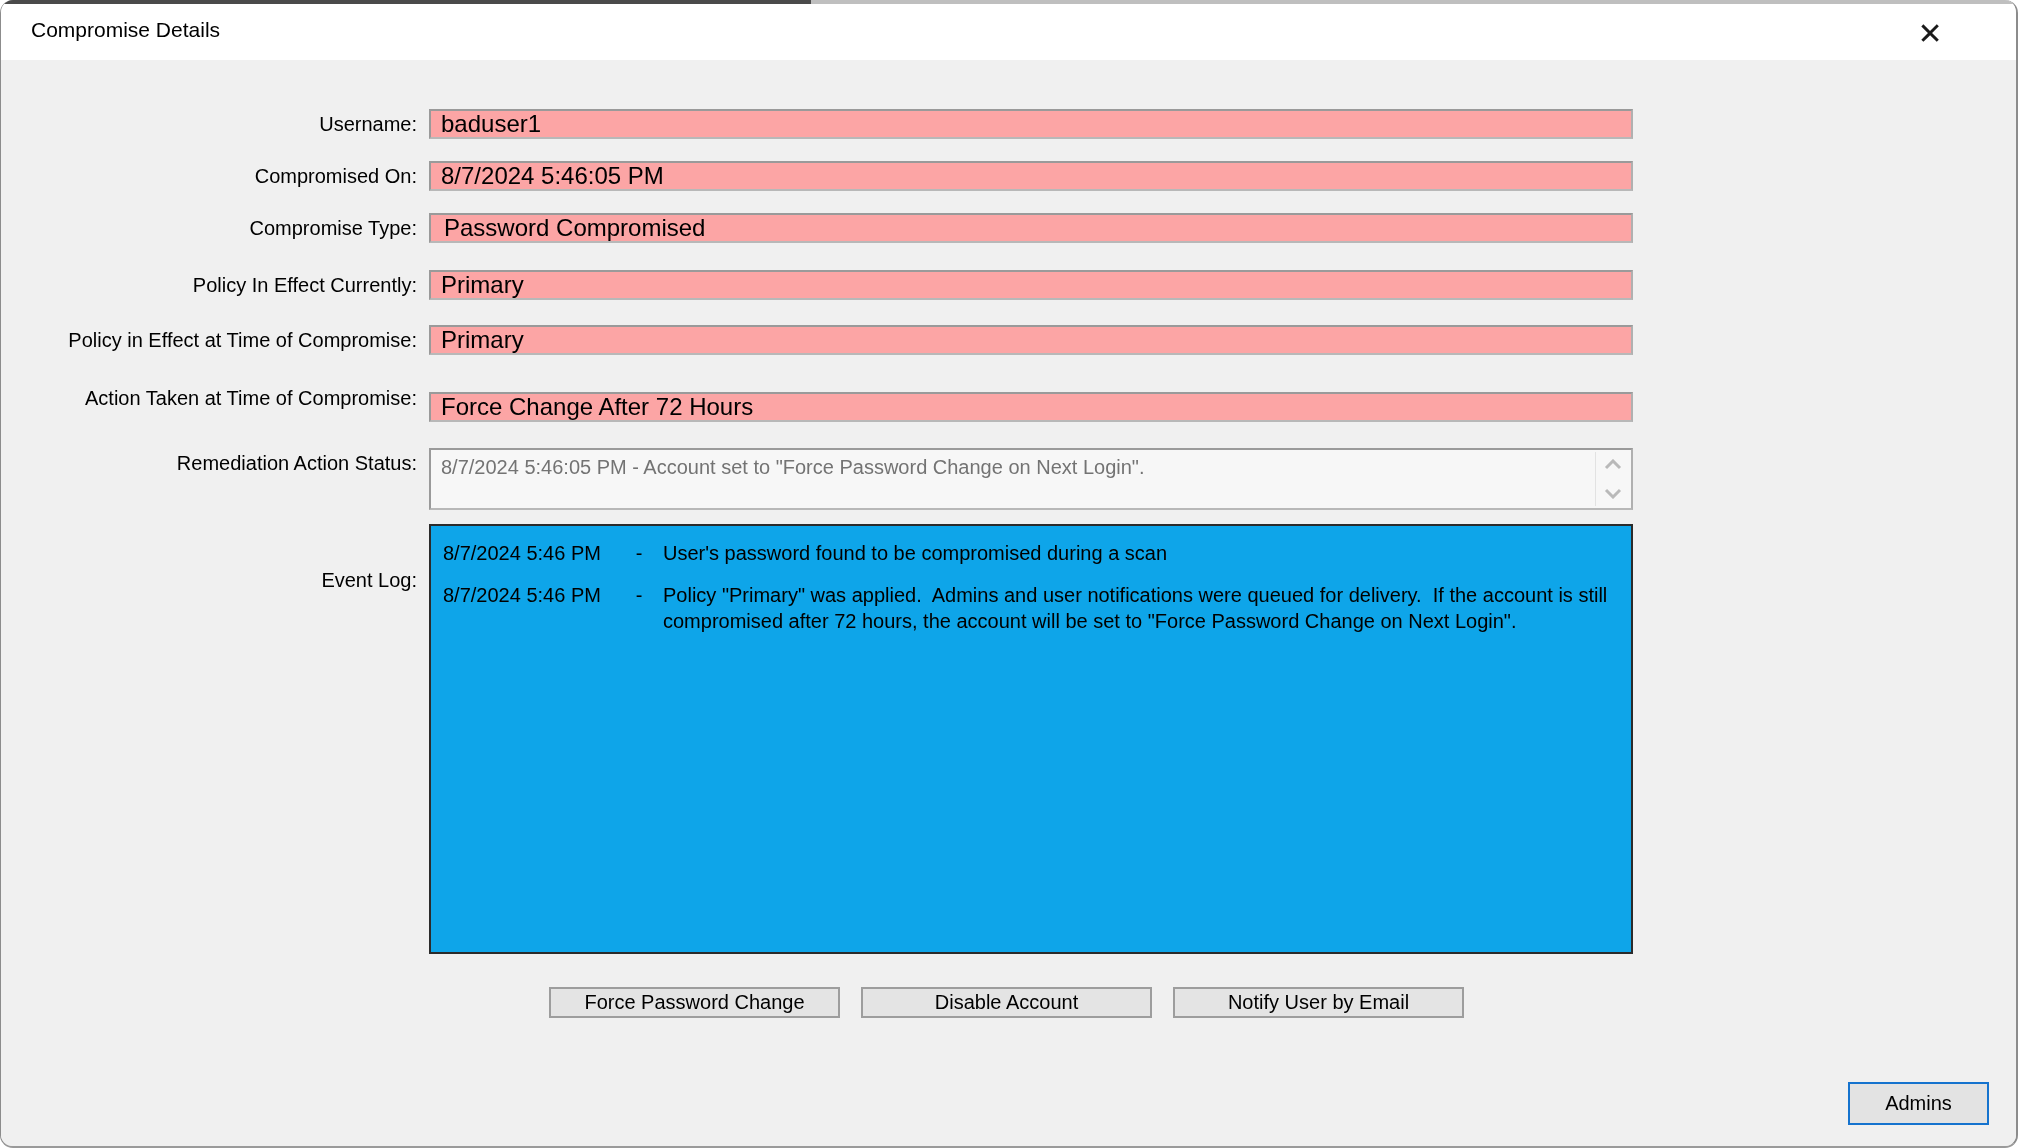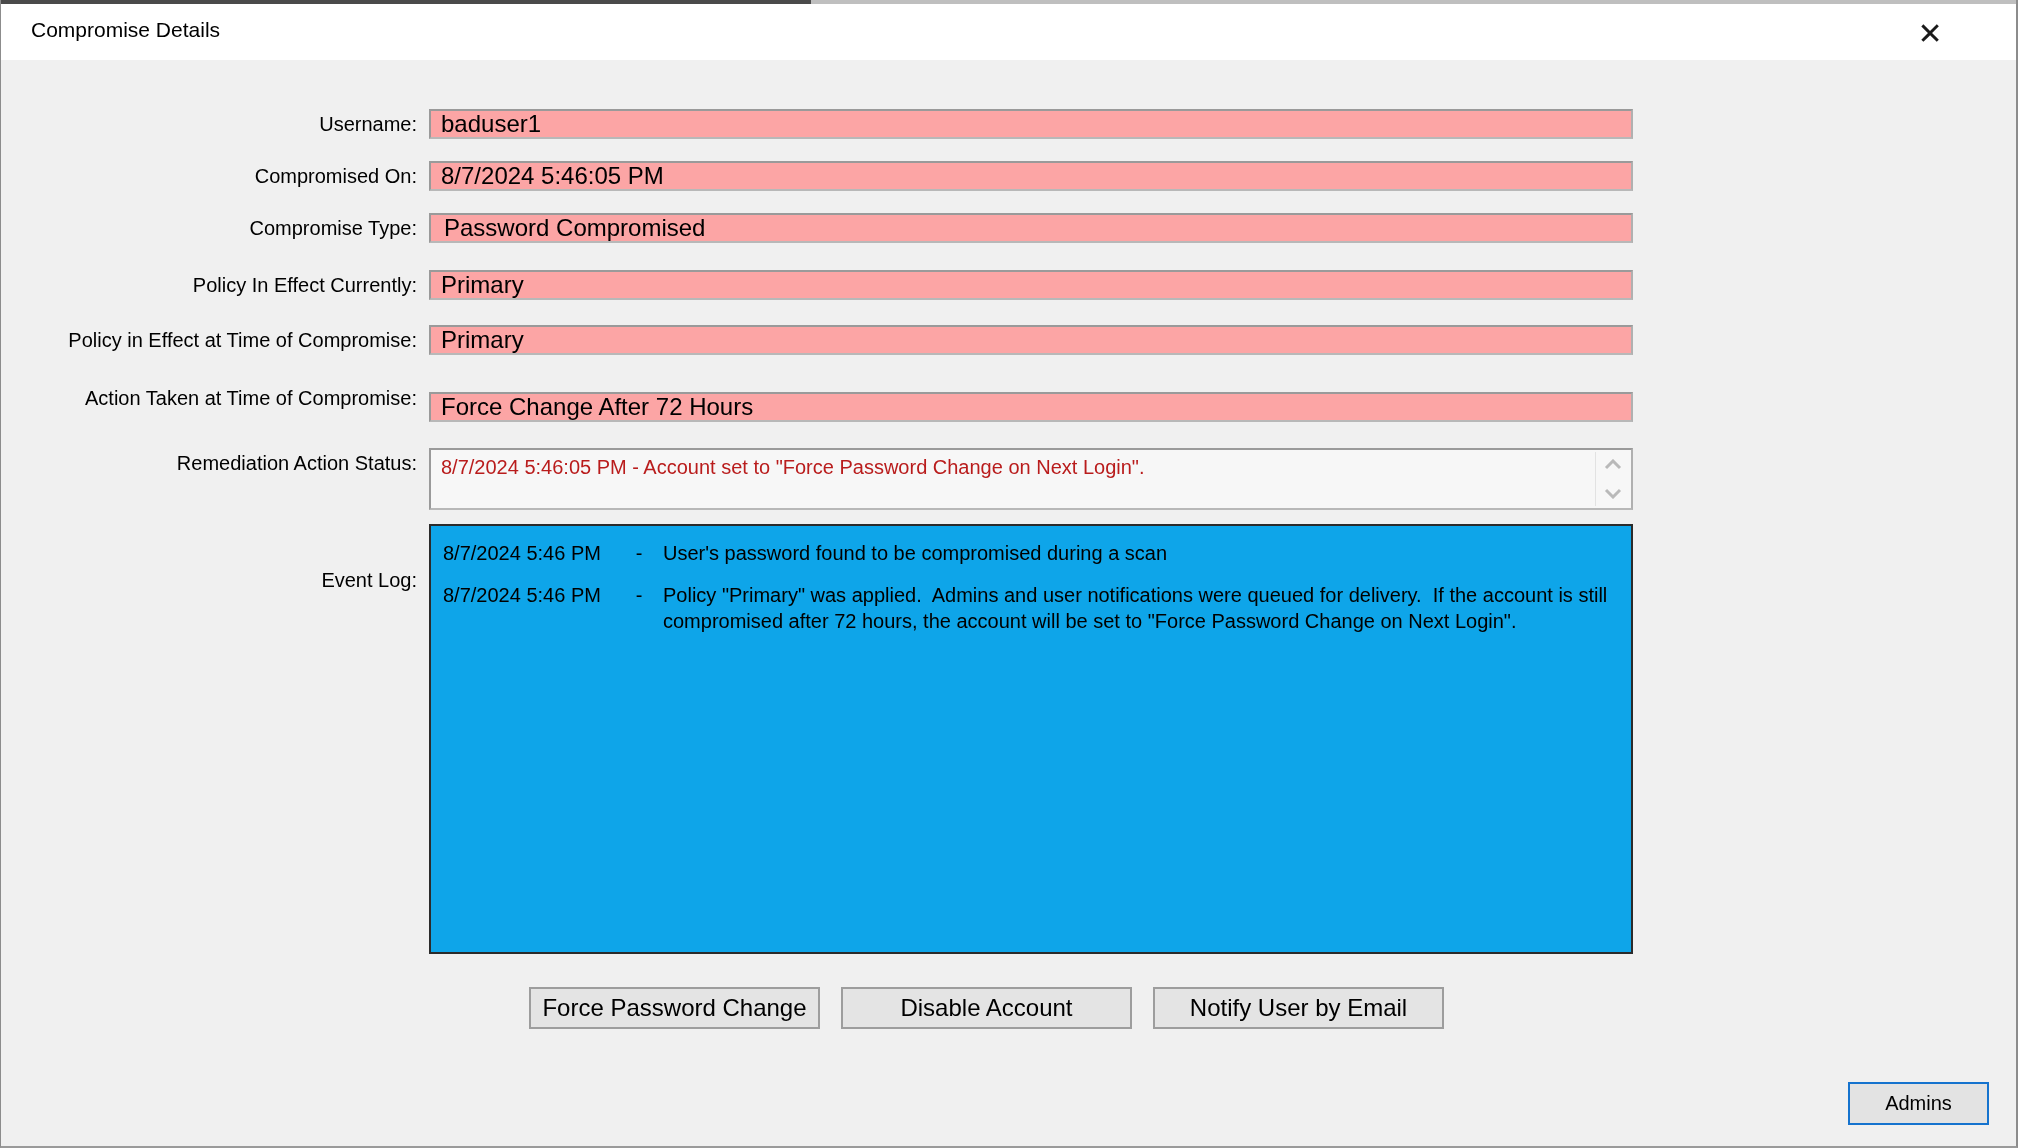--- a/index.html
+++ b/index.html
@@ -7,20 +7,21 @@
   body { font-family:"Liberation Sans", sans-serif; }
 
   .window {
     position:relative;
     width:2018px; height:1148px;
     background:#f0f0f0;
     border-left:1px solid #8c8c8c;
     border-right:2px solid #8c8c8c;
     border-bottom:2px solid #9a9a9a;
     overflow:hidden;
+    border-radius:13px;
   }
   .top-strip { position:absolute; top:0; left:0; width:100%; height:4px; background:#bfbfbf; z-index:5; }
   .top-strip-dark { position:absolute; top:0; left:0; width:810px; height:4px; background:#4a4a4a; z-index:6; }
 
   .titlebar {
     position:absolute; top:4px; left:0; width:100%; height:56px;
     background:#ffffff;
   }
   .title-text {
     position:absolute; left:30px; top:14px;
@@ -56,21 +57,21 @@
   .r2 { top:155px; } .f2 { top:153px;padding-left:13px; }
   .r3 { top:212px; } .f3 { top:210px; }
   .r4 { top:267px; } .f4 { top:265px; }
   .r5 { top:325px; } .f5 { top:332px; }
 
   .remediation-label { top:390px; }
   .remediation-field {
     position:absolute; left:428px; top:388px; width:1204px; height:62px;
     background:#f7f7f7; border:2px solid #9a9a9a;
     border-bottom-color:#b8b8b8; border-right-color:#b0b0b0;
-    font-size:20px; color:#b91c1c;
+    font-size:20px; color:#737373;
     padding:4px 44px 4px 10px; line-height:26px;
   }
   .scroll-col {
     position:absolute; right:2px; top:2px; bottom:2px; width:34px;
     border-left:1px solid #e2e2e2; background:#f7f7f7;
     display:flex; flex-direction:column; justify-content:space-between;
     align-items:center; padding:7px 0;
   }
   .scroll-col svg { display:block; }
 
@@ -85,26 +86,27 @@
     display:grid; grid-template-columns:172px 48px 1fr;
     font-size:20px; line-height:26px; color:#000000;
     margin-top:6px;
   }
   .log-entry + .log-entry { margin-top:16px; }
   .log-ts { white-space:nowrap; }
   .log-dash { text-align:center; }
   .log-msg { white-space:pre-wrap; padding-right:6px; }
 
   .action-btn {
-    position:absolute; top:927px; width:291px; height:42px;
+    position:absolute; top:927px; width:291px; height:31px;
     background:#e4e4e4; border:2px solid #9d9d9d;
     font-family:"Liberation Sans", sans-serif;
-    font-size:24px; color:#000000;
+    font-size:20px; color:#000000;
     display:flex; align-items:center; justify-content:center;
     cursor:pointer;
+    margin-left:20px;
   }
   .btn-1 { left:528px; }
   .btn-2 { left:840px; }
   .btn-3 { left:1152px;text-align:right; }
 
   .close-dialog-btn {
     position:absolute; left:1847px; top:1022px; width:141px; height:43px;
     background:#e3e3e3; border:2px solid #1573ce;
     font-family:"Liberation Sans", sans-serif;
     font-size:20px; color:#000000;

